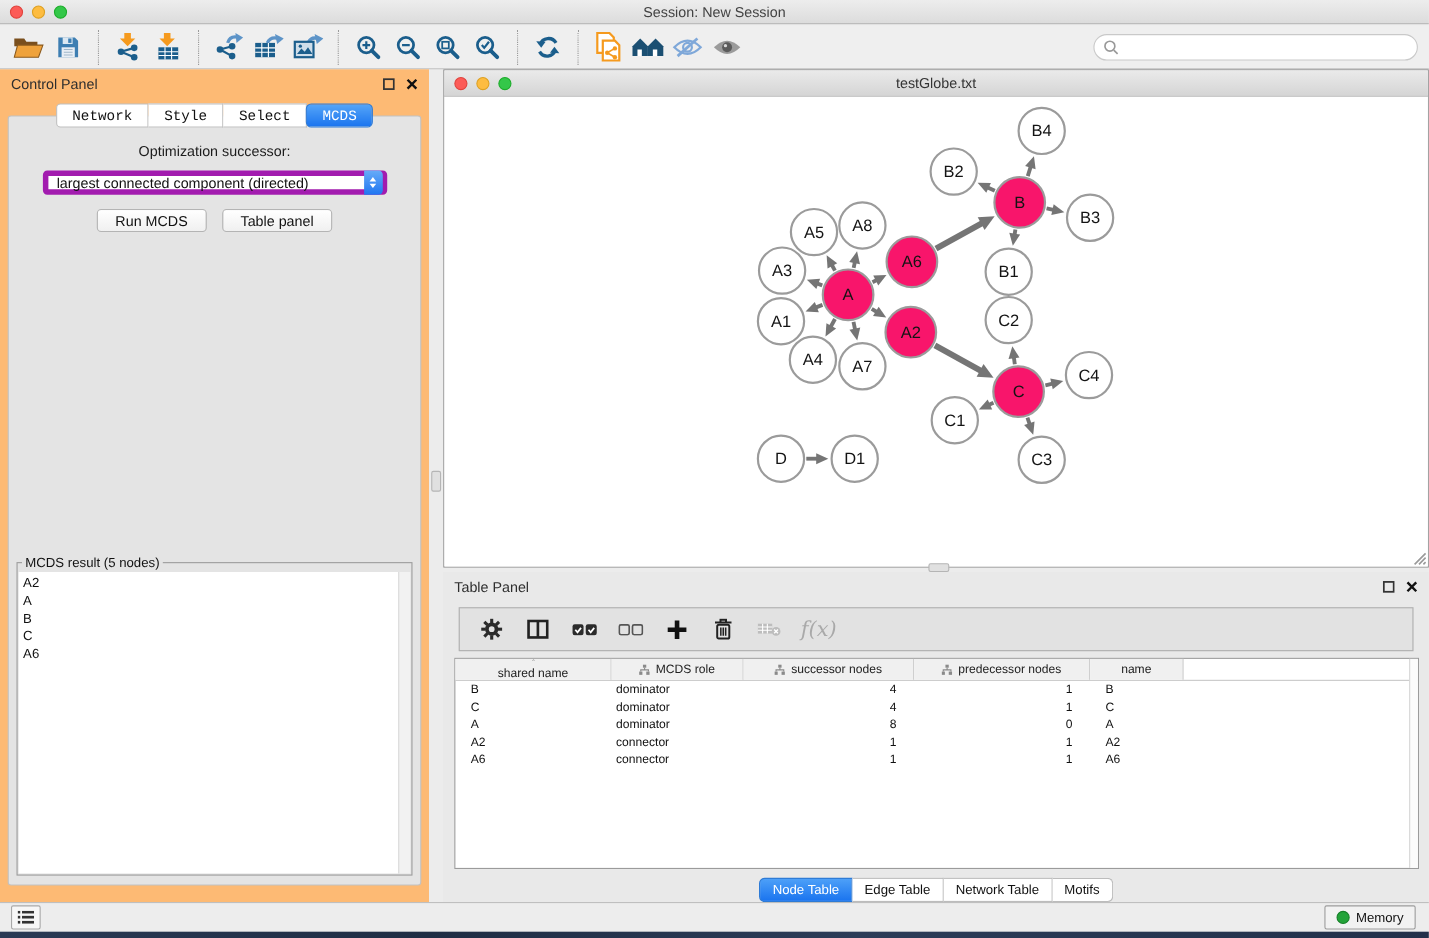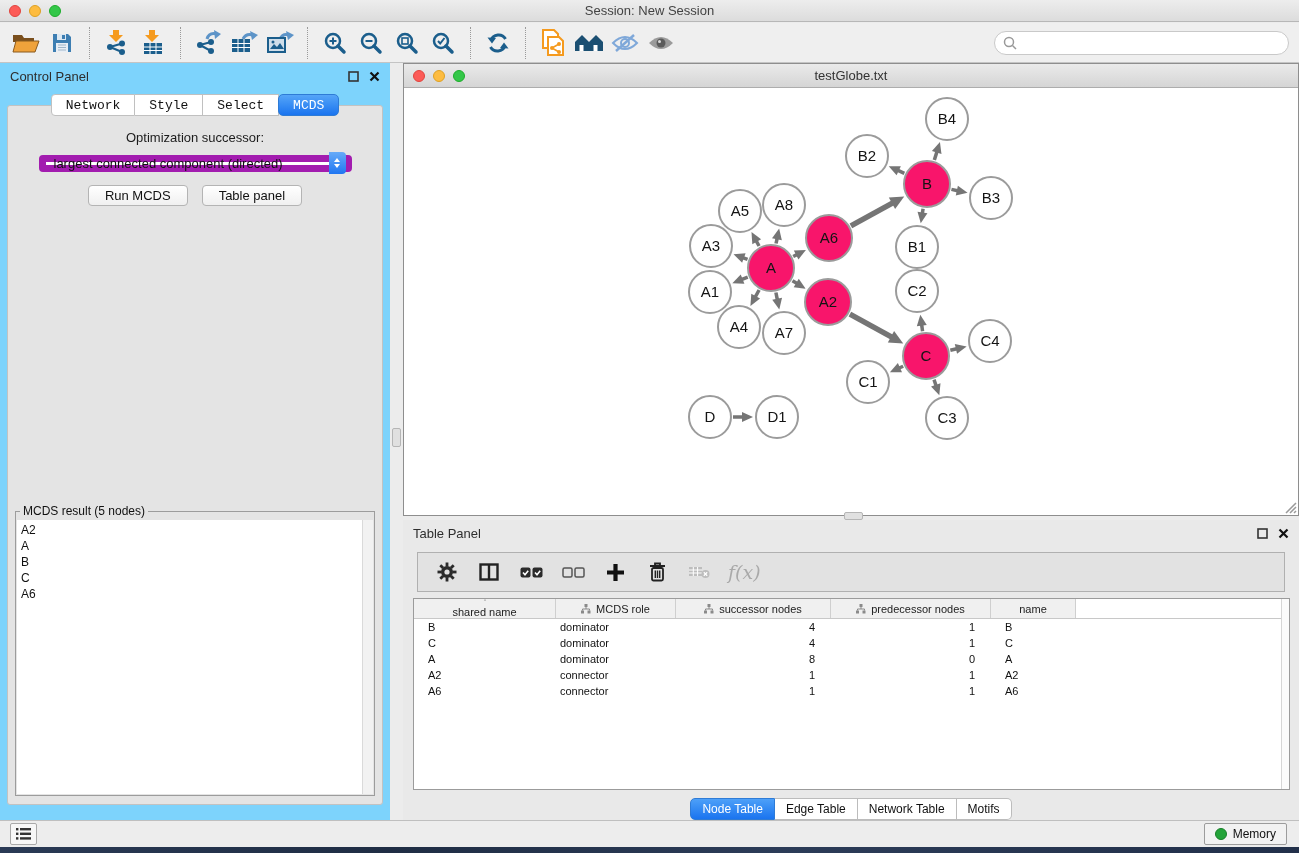--- a/index.html
+++ b/index.html
@@ -20,32 +20,32 @@
   
   .toolbar { position:absolute; left:0; top:23px; width:100%; height:40px; background:#efefef;
     border-bottom:1px solid #c4c4c4; display:flex; align-items:center; padding-left:8px; }
   .tb-btn { width:36px; height:36px; display:flex; align-items:center; justify-content:center; }
   .tb-sep { border-left:1px dotted #9a9a9a; height:32px; margin:0 9px; }
   .search-box { position:absolute; right:10px; top:8px; width:295px; height:24px; background:#fff;
     border:1px solid #c9c9c9; border-radius:12px; display:flex; align-items:center; padding-left:8px; }
   .search-box input { border:none; outline:none; flex:1; font-size:12px; background:transparent; margin-left:5px; }
 
   
-  .control-panel { position:absolute; left:0; top:63px; width:390px; height:757px; background:#7dd3fc; }
+  .control-panel { position:absolute; left:0; top:63px; width:390px; height:757px; background:#fdba74; }
   .panel-head { height:26px; display:flex; align-items:center; padding:0 10px; }
   .panel-head .ttl { font-size:13px; color:#2e2e2e; flex:1; }
   .mini-ic { margin-left:10px; }
   .cp-tabs { position:absolute; left:0; top:31px; width:100%; display:flex; justify-content:center; z-index:2; }
   .cp-tab { background:#fff; border:1px solid #c0c0c0; border-left:none; padding:3px 14px; font-size:13px; color:#111; height:22px; display:flex; align-items:center;font-family:Liberation Mono, monospace; }
   .cp-tab:first-child { border-left:1px solid #c0c0c0; border-radius:4px 0 0 4px; }
   .cp-tab.active { background:linear-gradient(#55a5f8,#1a74ef); color:#fff; border:1px solid #2e7bd6; border-radius:5px; margin-left:-1px; }
   .cp-body { position:absolute; left:7px; top:42px; width:376px; height:700px; background:#e4e4e4;
     border:1px solid #c2c2c2; border-radius:3px; }
   .opt-label { text-align:center; margin-top:24px; font-size:13px; color:#1c1c1c; }
-  .dropdown { position:relative; margin:10px auto 0; width:313px; height:17px; background:#fff; border:7px solid #a21caf; border-radius:4px; display:flex; align-items:center; }
+  .dropdown { position:relative; margin:10px auto 0; width:313px; height:22px; background:#fff; border:5px solid #a21caf; border-radius:4px; display:flex; align-items:center; }
   .dropdown .val { font-size:13px; color:#111; padding-left:8px; flex:1; white-space:nowrap; }
   .dd-step { width:17px; height:22px; margin:-1px -1px 0 0; background:linear-gradient(#66abf8,#2076f1); border-radius:0 4px 4px 0;
     display:flex; flex-direction:column; align-items:center; justify-content:center; gap:2px; }
   .tri-up { width:0; height:0; border-left:3.5px solid transparent; border-right:3.5px solid transparent; border-bottom:4px solid #fff; }
   .tri-dn { width:0; height:0; border-left:3.5px solid transparent; border-right:3.5px solid transparent; border-top:4px solid #fff; }
   .btn-row { display:flex; justify-content:center; gap:14px; margin-top:13px; }
   .mac-btn { height:21px; padding:0 16px; background:linear-gradient(#ffffff,#f0f0f0); border:1px solid #b4b4b4; border-radius:4px; font-size:13px; color:#111; display:flex; align-items:center; }
   .mcds-box { position:absolute; left:7px; top:405px; width:360px; height:285px; border:1px solid #9c9c9c; }
   .mcds-legend { position:absolute; left:4px; top:-8px; background:#e4e4e4; padding:0 3px; font-size:12px; color:#111; }
   .mcds-list { position:absolute; left:1px; top:8px; width:346px; height:274px; background:#fff; border-right:1px solid #d5d5d5; font-size:12px; color:#111; padding:2px 0 0 4px; }

